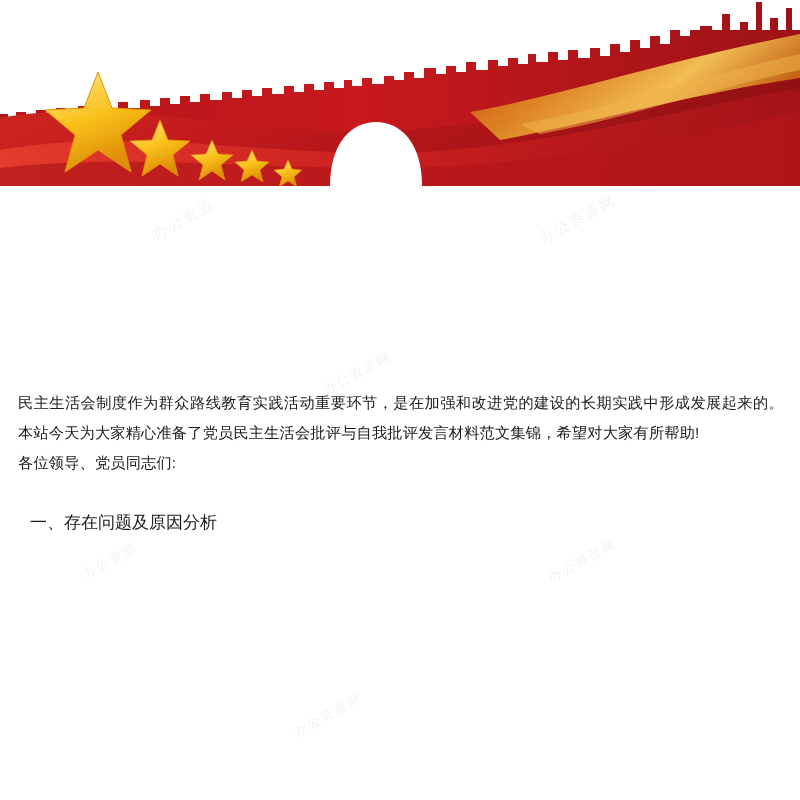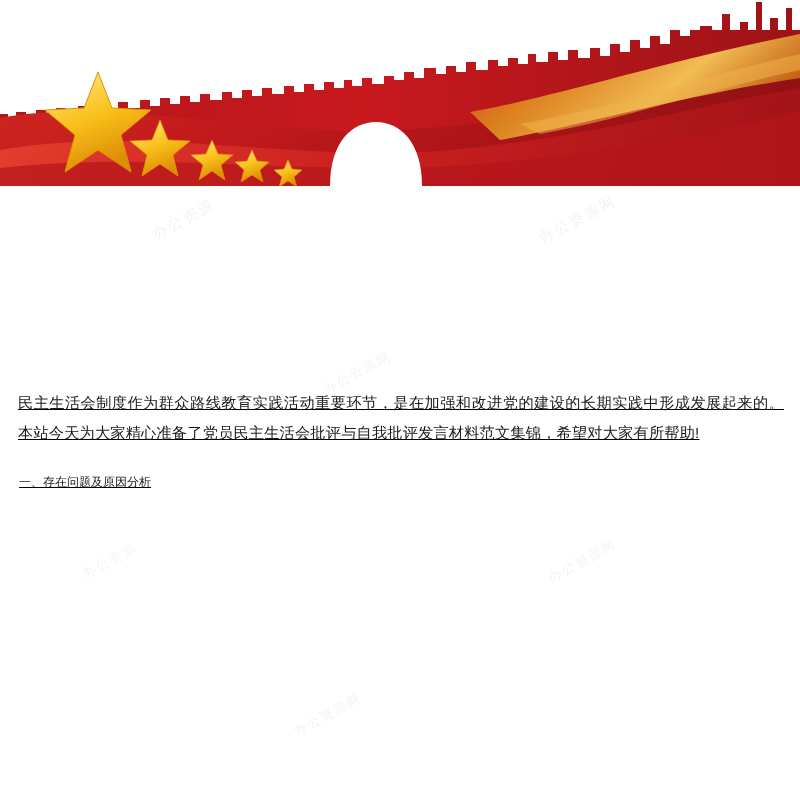--- a/index.html
+++ b/index.html
@@ -40,43 +40,42 @@
     font-family: "Liberation Sans", sans-serif;
   }
   .wm.big { font-size: 15px; }
 
   
   .doc {
     position: absolute;
     left: 18px;
     top: 388px;
     width: 766px;
-    text-decoration: underline;
   }
   .para {
     font-size: 15.2px;
     line-height: 30px;
     color: #1a1a1a;
     text-align: justify;
     margin: 0;
     letter-spacing: 0.2px;
   }
   .title-line {
     font-size: 15.2px;
     line-height: 30px;
     color: #1a1a1a;
     margin: 0;
     letter-spacing: 0.2px;
   }
   .gap { height: 18px; }
   .section-head {
-    font-size: 12px;
+    font-size: 17px;
     line-height: 30px;
     color: #1a1a1a;
-    margin: 1px;
+    margin: 12px;
   }
 </style>
 </head>
 <body>
 
 <div class="banner">
   <svg width="800" height="190" viewBox="0 0 800 190" xmlns="http://www.w3.org/2000/svg">
     <defs>
       <linearGradient id="gRedTop" x1="0" y1="0" x2="1" y2="0">
         <stop offset="0%" stop-color="#b3161a"></stop>
@@ -165,15 +164,16 @@
   <div class="wm big" style="left:150px; top:210px;">办公资源</div>
   <div class="wm big" style="left:535px; top:210px;">办公资源网</div>
   <div class="wm" style="left:320px; top:364px;">办公资源网</div>
   <div class="wm" style="left:80px; top:552px;">办公资源</div>
   <div class="wm" style="left:545px; top:552px;">办公资源网</div>
   <div class="wm" style="left:290px; top:706px;">办公资源网</div>
 </div>
 
 <div class="doc">
   <p class="para">民主生活会制度作为群众路线教育实践活动重要环节，是在加强和改进党的建设的长期实践中形成发展起来的。本站今天为大家精心准备了党员民主生活会批评与自我批评发言材料范文集锦，希望对大家有所帮助!</p>
+  <p class="title-line">各位领导、党员同志们:</p>
   <div class="gap"></div>
   <p class="section-head">一、存在问题及原因分析</p>
 </div>
 
 </body></html>

